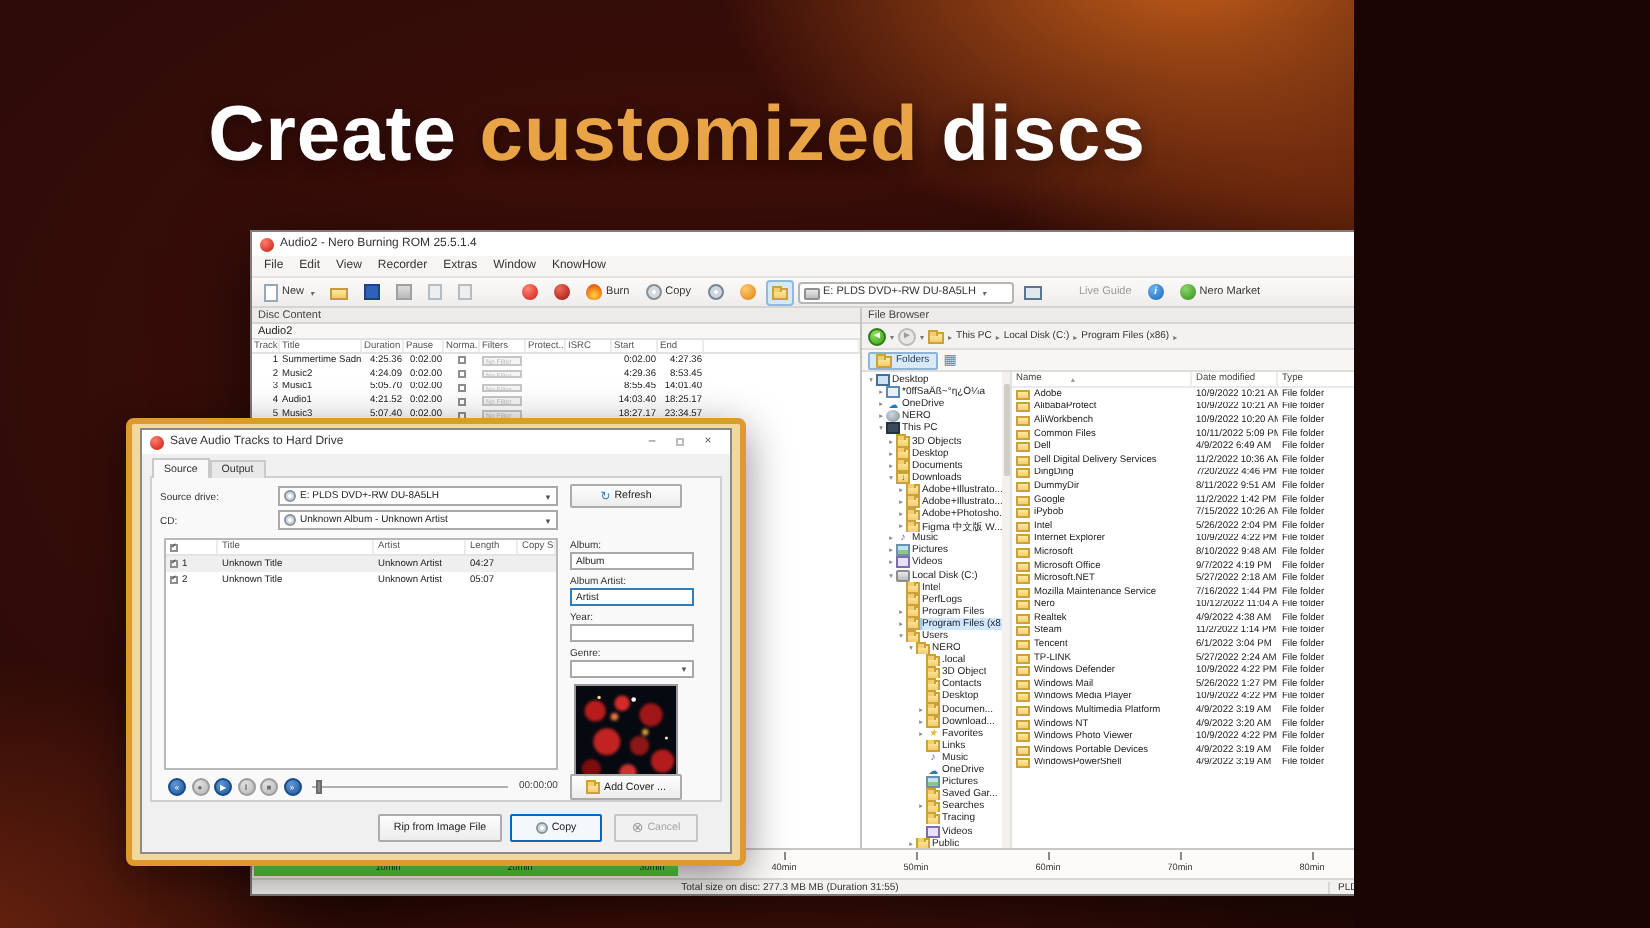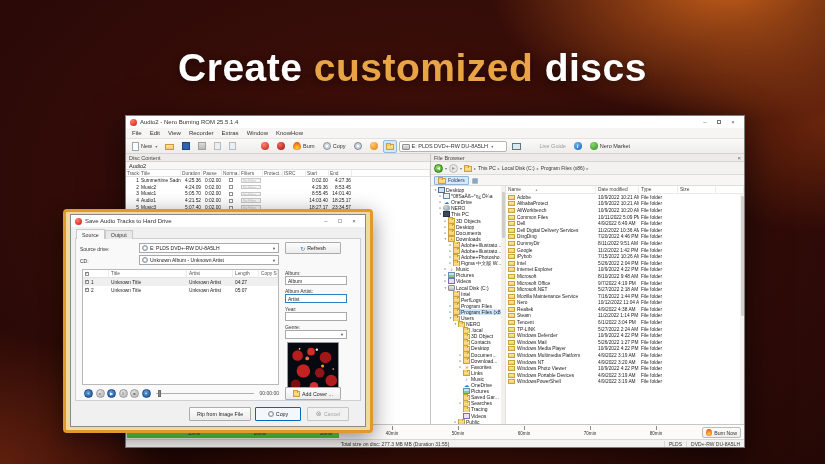--- a/index.html
+++ b/index.html
@@ -1,18 +1,18 @@
 <!DOCTYPE html>
 <html><head>
 <meta charset="utf-8">
 <style>
   *{box-sizing:border-box;margin:0;padding:0}
   html,body{width:825px;height:464px;overflow:hidden}
   body{font-family:"Liberation Sans",sans-serif;background:#1a0504}
-  #stage{position:relative;width:825px;height:464px;overflow:hidden;
+  #stage{position:relative;width:677px;height:464px;overflow:hidden;
     background:
       radial-gradient(ellipse 340px 200px at 88% -4%, rgba(222,108,30,.85), rgba(0,0,0,0) 70%),
       radial-gradient(ellipse 260px 160px at 101% 26%, rgba(170,66,18,.5), rgba(0,0,0,0) 70%),
       radial-gradient(ellipse 300px 220px at -4% 104%, rgba(158,56,22,.6), rgba(0,0,0,0) 70%),
       radial-gradient(ellipse 420px 260px at 55% 115%, rgba(120,30,12,.45), rgba(0,0,0,0) 70%),
       radial-gradient(ellipse 900px 600px at 50% 40%, #43100a, #200705 75%);
     text-decoration: underline;
   }
   
   .hero{position:absolute;top:46px;left:0;right:0;text-align:center;font-size:39px;font-weight:800;

